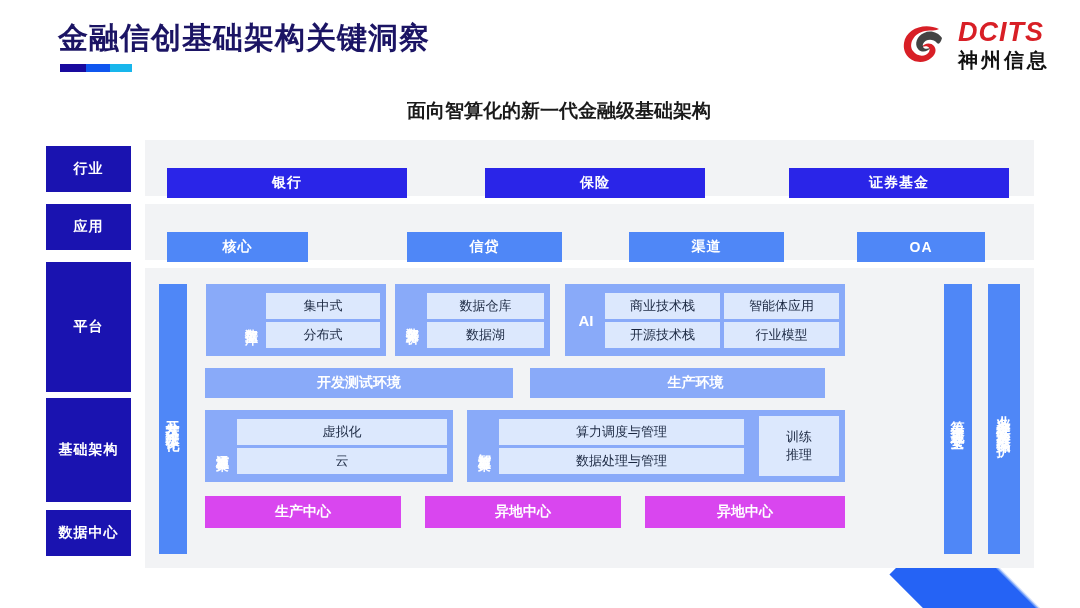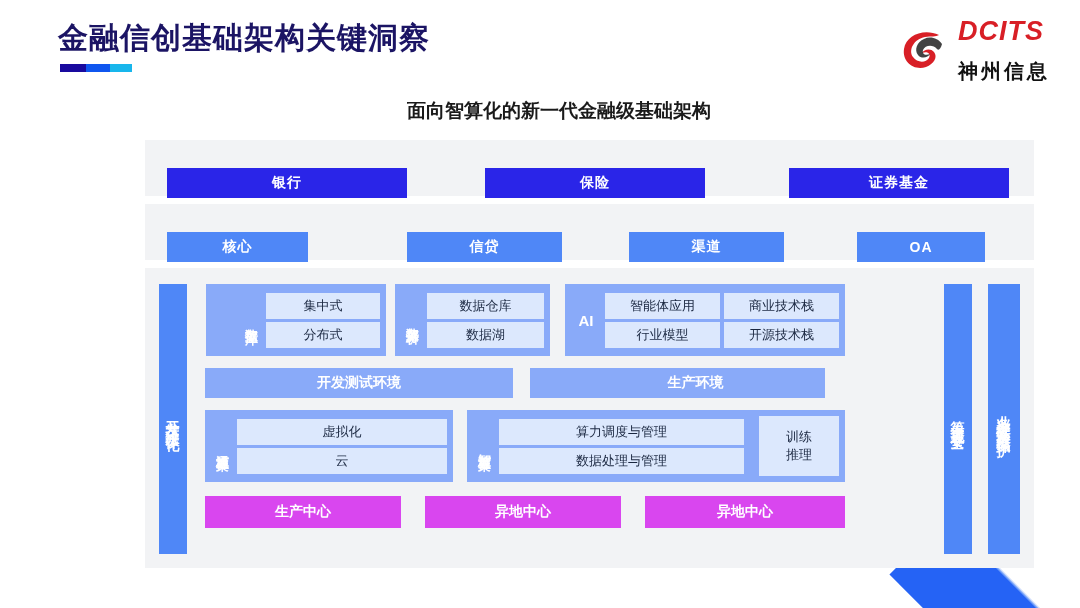--- a/index.html
+++ b/index.html
@@ -30,21 +30,21 @@
   .accent { position: absolute; left: 60px; top: 64px; display: flex; height: 8px; }
   .accent span { display: block; height: 8px; }
   .accent .a1 { width: 26px; background: #190a9e; }
   .accent .a2 { width: 24px; background: #0f56ef; }
   .accent .a3 { width: 22px; background: #18b6ec; }
 
   .logo { position: absolute; right: 30px; top: 18px; display: flex; align-items: center; gap: 8px; }
   .logo-mark { width: 52px; height: 52px; position: relative; }
   .logo-text { display: flex; flex-direction: column; line-height: 1; }
   .logo-en { font-size: 27px; font-weight: 800; color: #d81f26; letter-spacing: 1px; font-style: italic; }
-  .logo-cn { font-size: 20px; font-weight: 700; color: #111; letter-spacing: 3px; margin-top: 16px; }
+  .logo-cn { font-size: 20px; font-weight: 700; color: #111; letter-spacing: 3px; margin-top: 4px; }
 
   
   .subtitle {
     position: absolute; left: 0; top: 98px; width: 1080px;
     text-align: center; font-size: 19px; font-weight: 700; color: #1a1a1a; padding-left: 38px;
   }
 
   
   .diagram { position: absolute; left: 46px; top: 140px; width: 988px; height: 428px; }
 
@@ -192,20 +192,27 @@
       <div class="logo-en">DCITS</div>
       <div class="logo-cn">神州信息</div>
     </div>
   </div>
 </div>
 
 <div class="subtitle">面向智算化的新一代金融级基础架构</div>
 
 <div class="diagram">
 
+  <div class="rail">
+    <div class="lbl r0">行业</div>
+    <div class="lbl r1">应用</div>
+    <div class="lbl r2">平台</div>
+    <div class="lbl r3">基础架构</div>
+    <div class="lbl r4">数据中心</div>
+  </div>
 
   <div class="panels">
 
     <div class="band industry">
       <div class="band-inner">
         <div class="chip dark ind-0">银行</div>
         <div class="chip dark ind-1">保险</div>
         <div class="chip dark ind-2">证券基金</div>
       </div>
     </div>
@@ -242,26 +249,26 @@
           <div class="gcells">
             <div class="cell">数据仓库</div>
             <div class="cell">数据湖</div>
           </div>
         </div>
 
         <div class="grp g-ai">
           <div class="gl horiz">AI</div>
           <div class="gcols">
             <div class="gcol">
+              <div class="cell">商业技术栈</div>
+              <div class="cell">开源技术栈</div>
+            </div>
+            <div class="gcol">
               <div class="cell">智能体应用</div>
               <div class="cell">行业模型</div>
-            </div>
-            <div class="gcol">
-              <div class="cell">商业技术栈</div>
-              <div class="cell">开源技术栈</div>
             </div>
           </div>
         </div>
 
         <div class="envrow">
           <div class="env env-0">开发测试环境</div>
           <div class="env env-1">生产环境</div>
         </div>
 
         <div class="grp g-tc">

